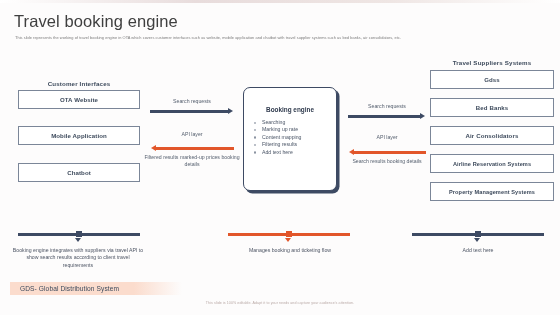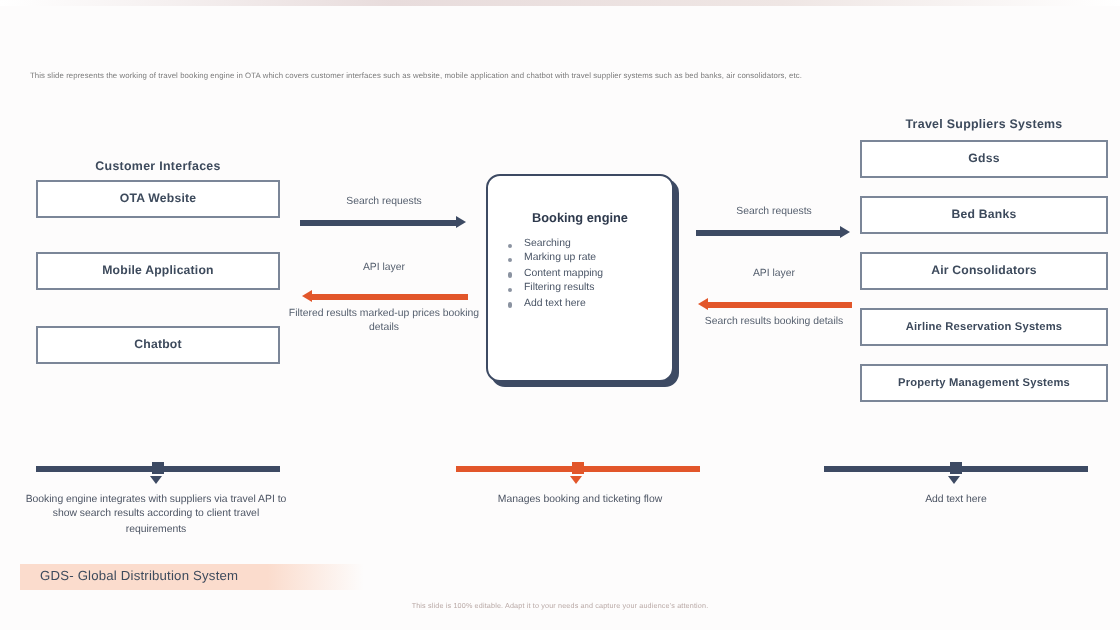--- a/index.html
+++ b/index.html
@@ -255,20 +255,21 @@
     letter-spacing: .08px;
   }
 </style>
 </head>
 <body>
 
 <div class="slide">
 
   <div class="top-band"></div>
 
+  <div class="title">Travel booking engine</div>
   <div class="subtitle">This slide represents the working of travel booking engine in OTA which covers customer interfaces such as website, mobile application and chatbot with travel supplier systems such as bed banks, air consolidators, etc.</div>
 
   <div class="col-head left">Customer Interfaces</div>
 
   <div class="box left lb1">OTA Website</div>
   <div class="box left lb2">Mobile Application</div>
   <div class="box left lb3">Chatbot</div>
 
   <div class="arrow-label la-top">Search requests</div>
   <div class="arrow-bar la-bar1"></div>

